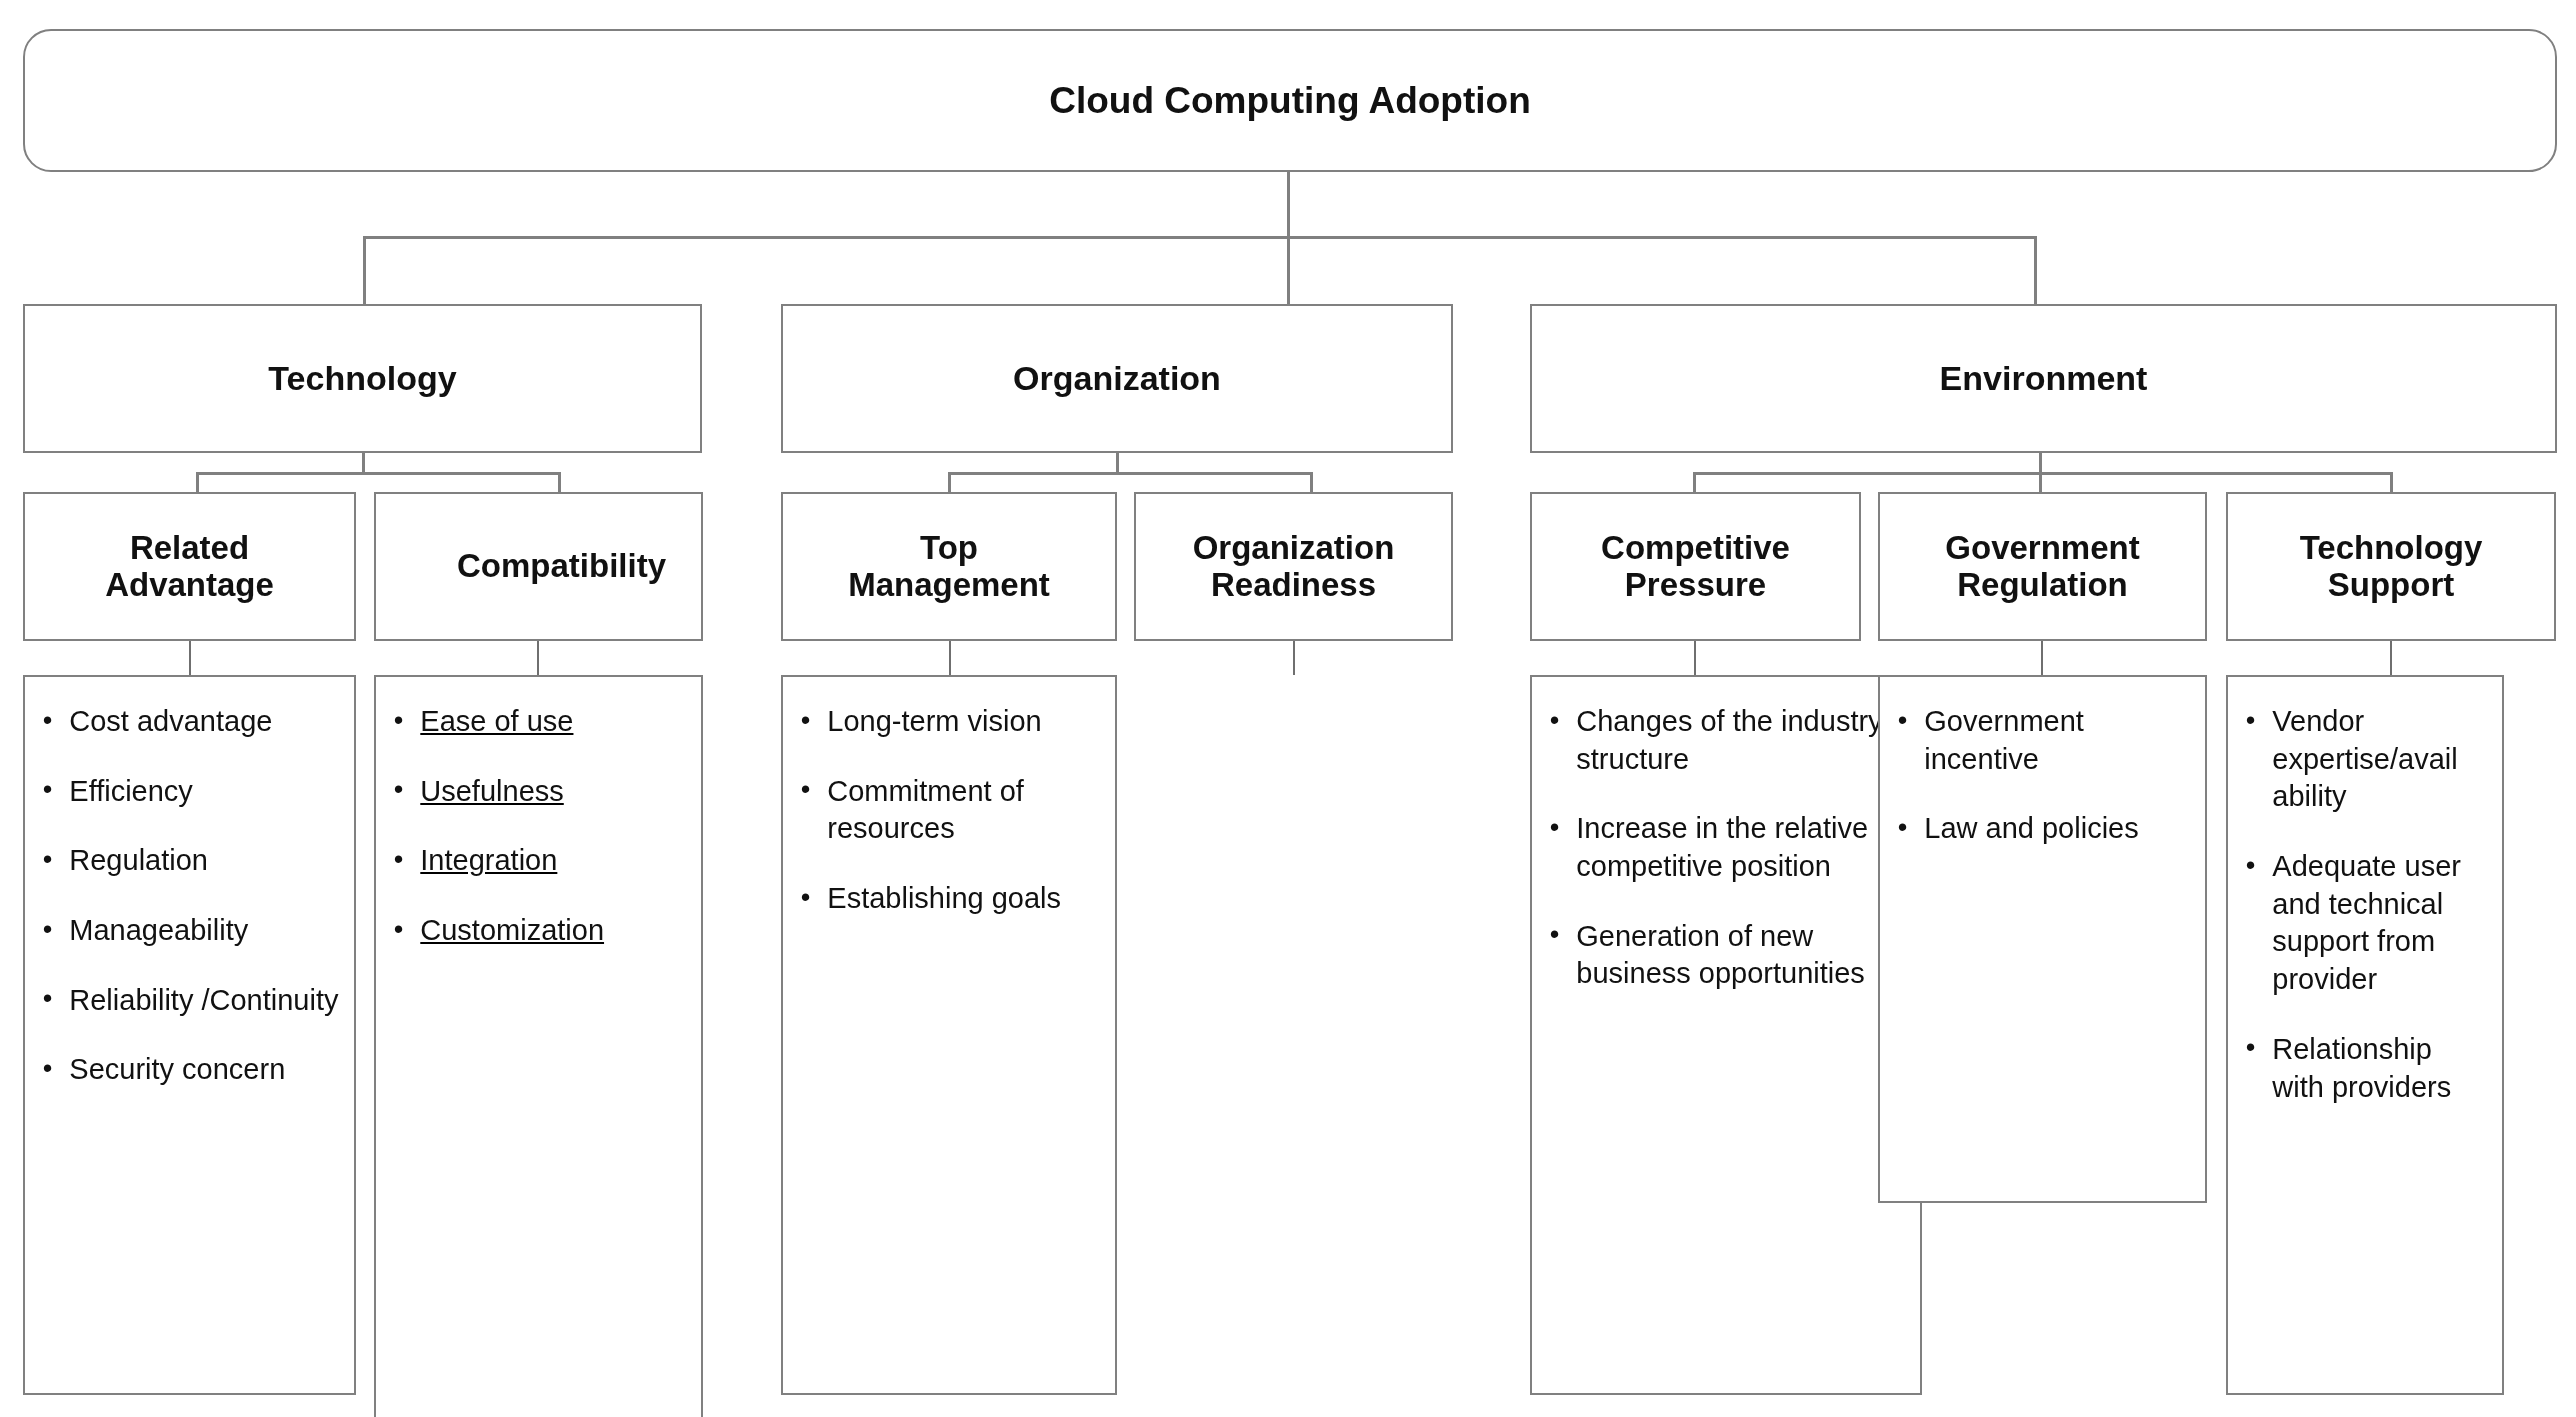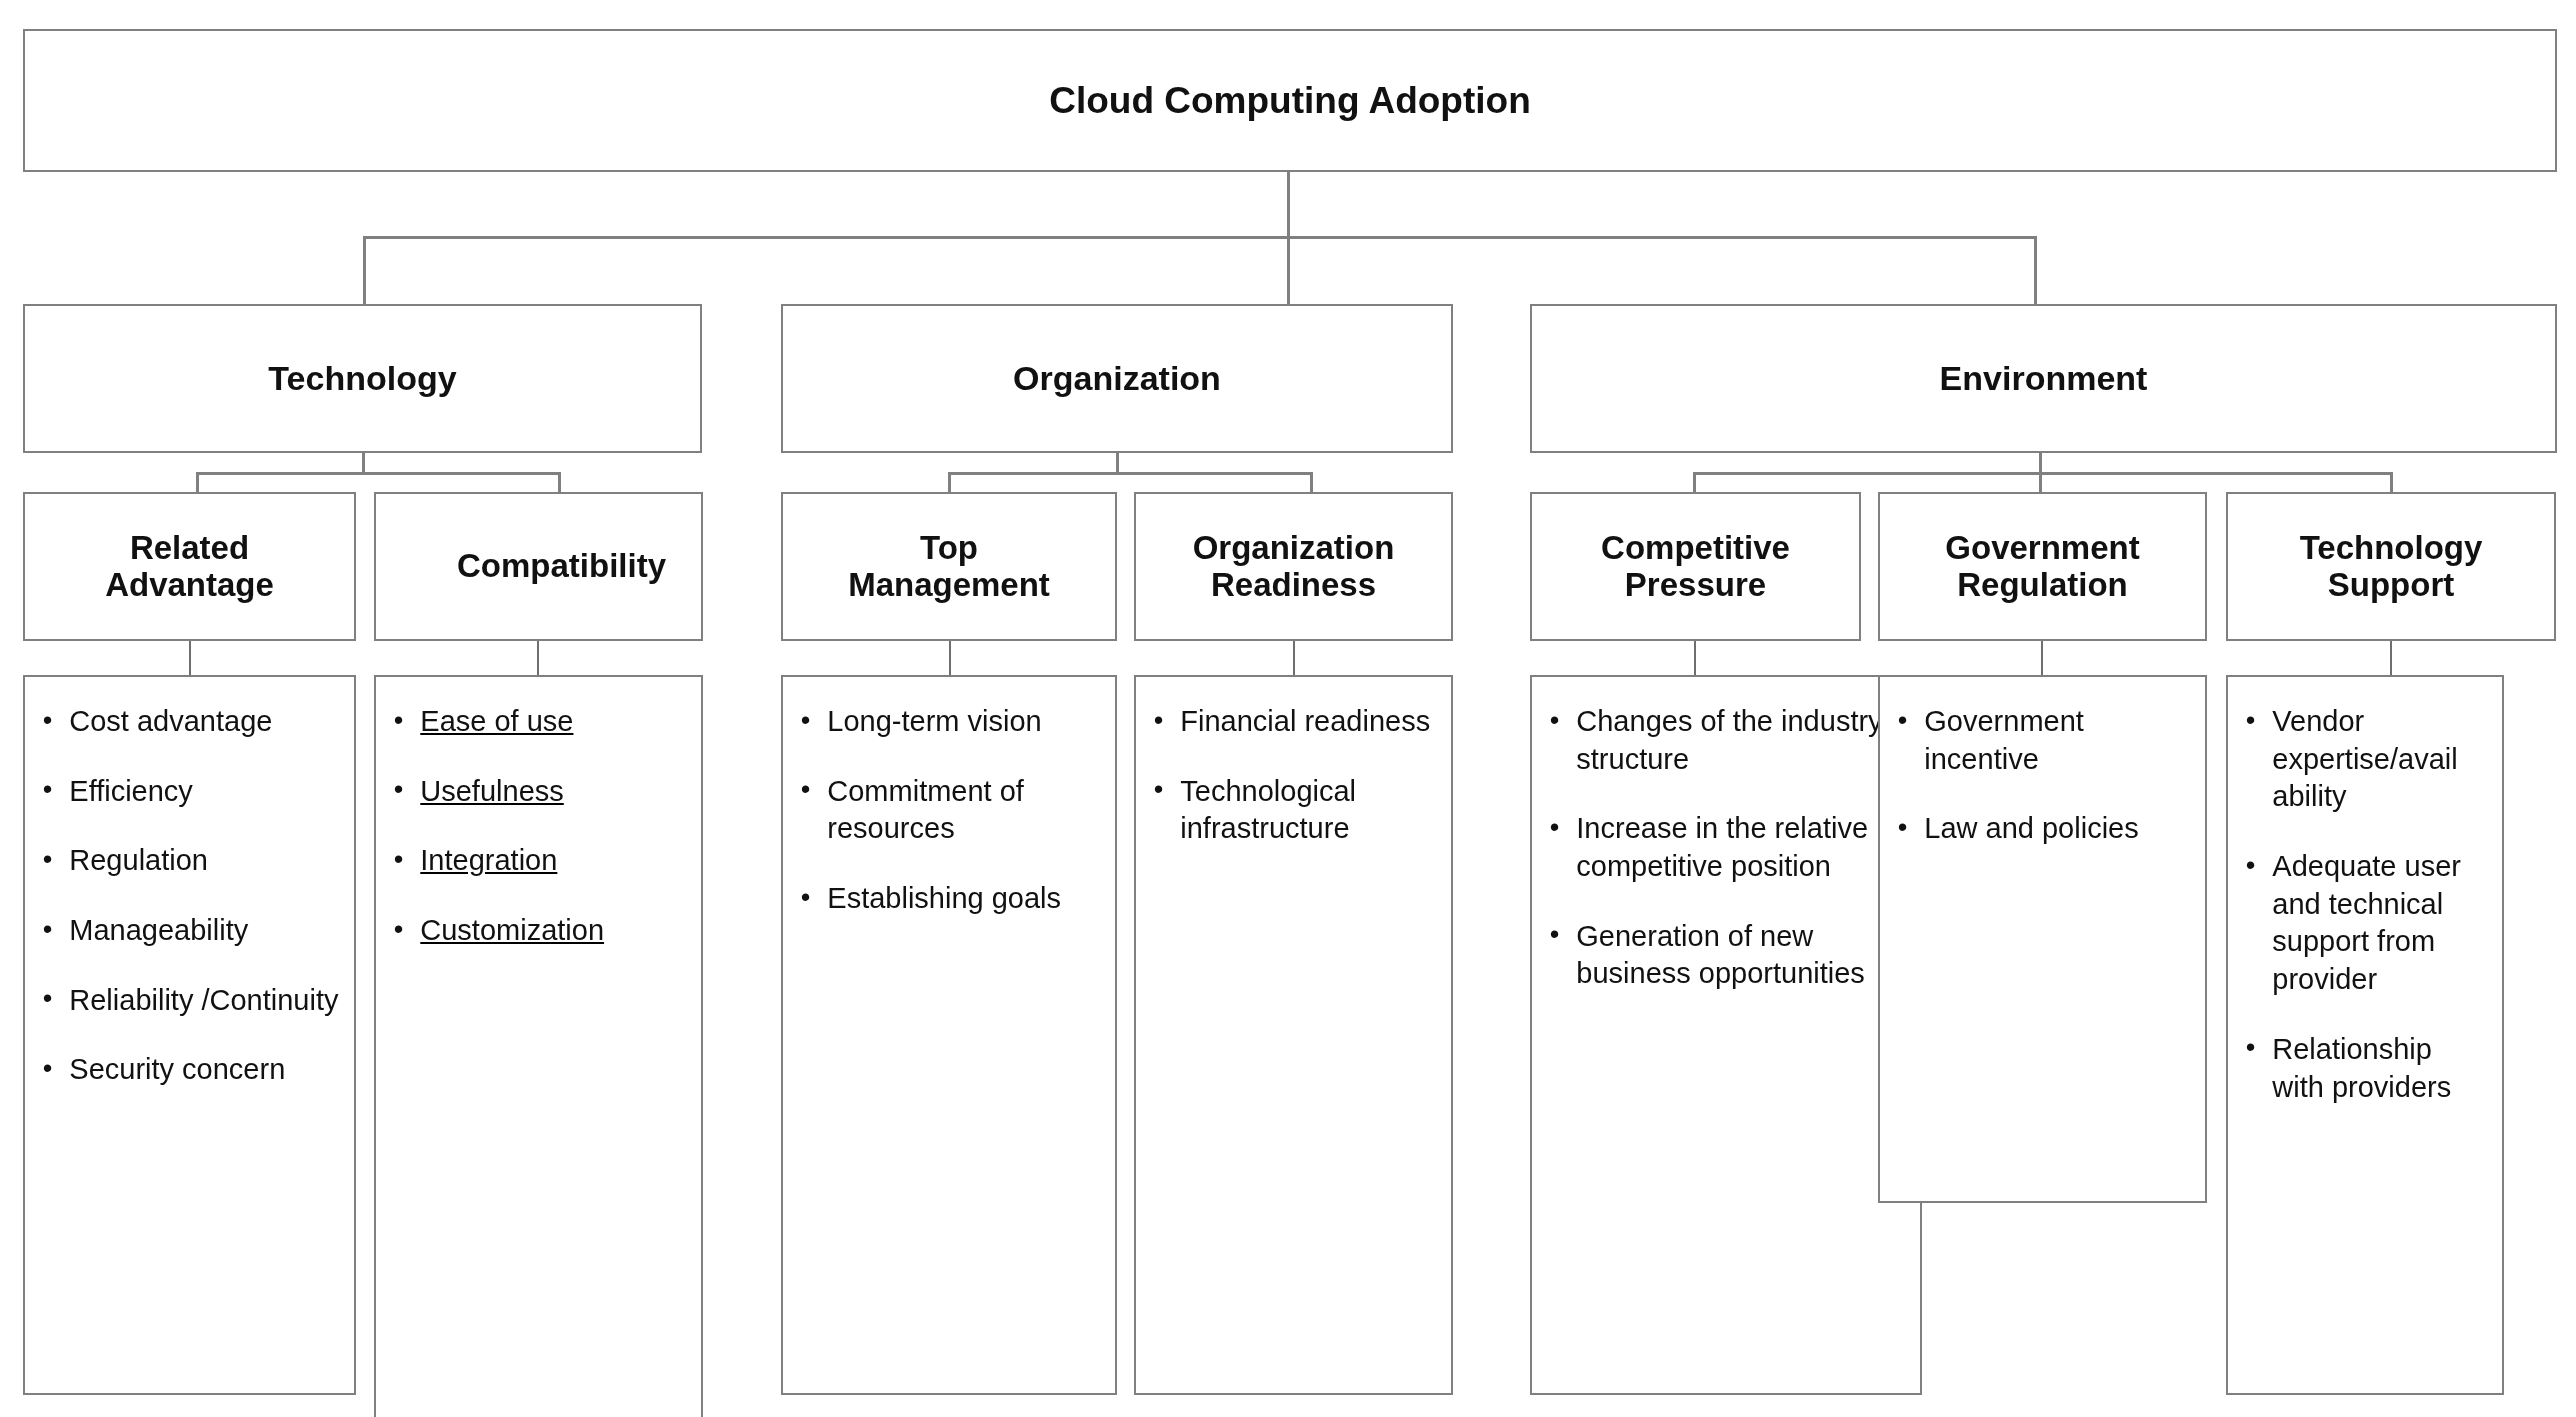--- a/index.html
+++ b/index.html
@@ -26,21 +26,21 @@
   .conn{position:absolute;background:#808080;}
   .conn.v{width:2.7px;}
   .conn.h{height:2.7px;}
   .conn-thin{position:absolute;background:#6f6f6f;width:2.1px;}
 </style>
 </head>
 <body>
 
 <div id="root-canvas">
 
-  <div class="box" id="box-root" style="left:23px;top:29px;width:2534px;height:143px;">
+  <div class="box" id="box-root" style="left:23px;top:29px;width:2534px;height:143px;border-radius:28px;">
     <span class="box-title">Cloud Computing Adoption</span>
   </div>
 
   <div class="conn v" style="left:1287px;top:171px;height:68px;"></div>
 
   <div class="conn h" style="left:364px;top:236px;width:1673px;"></div>
 
   <div class="conn v" style="left:363px;top:236px;height:69px;"></div>
   <div class="conn v" style="left:1287px;top:236px;height:69px;"></div>
   <div class="conn v" style="left:2034px;top:236px;height:69px;"></div>
@@ -132,26 +132,20 @@
   </div>
 
   <div class="listbox" style="left:781px;top:675px;width:336px;height:720px;">
     <ul class="blist">
         <li>Long-term vision</li>
         <li>Commitment of resources</li>
         <li>Establishing goals</li>
       </ul>
   </div>
 
-  <div class="listbox" style="left:1134px;top:675px;width:319px;height:720px;">
-    <ul class="blist">
-        <li>Financial readiness</li>
-        <li>Technological infrastructure</li>
-      </ul>
-  </div>
 
   <div class="listbox" style="left:1530px;top:675px;width:392px;height:720px;">
     <ul class="blist">
         <li>Changes of the industry structure</li>
         <li>Increase in the relative competitive position</li>
         <li>Generation of new business opportunities</li>
       </ul>
   </div>
 
   <div class="listbox" style="left:1878px;top:675px;width:329px;height:528px;">

